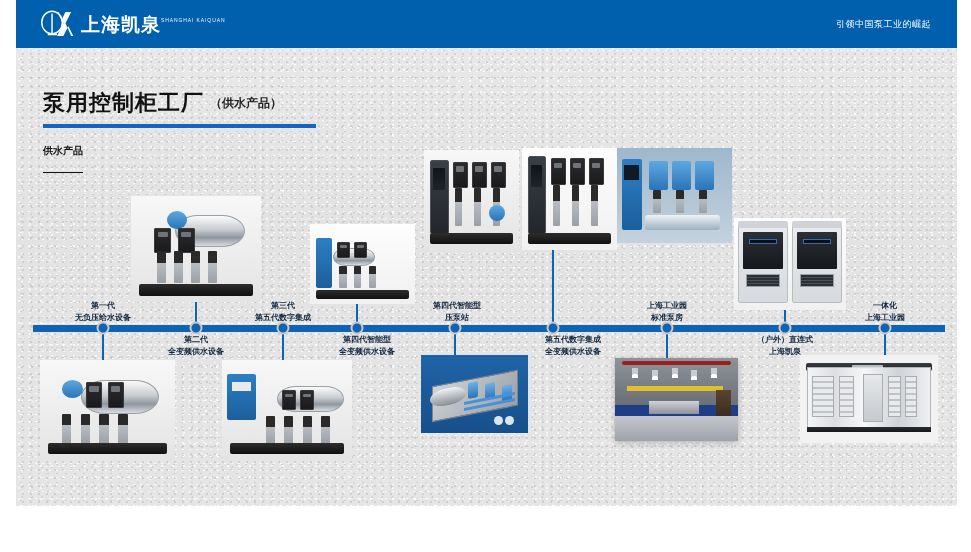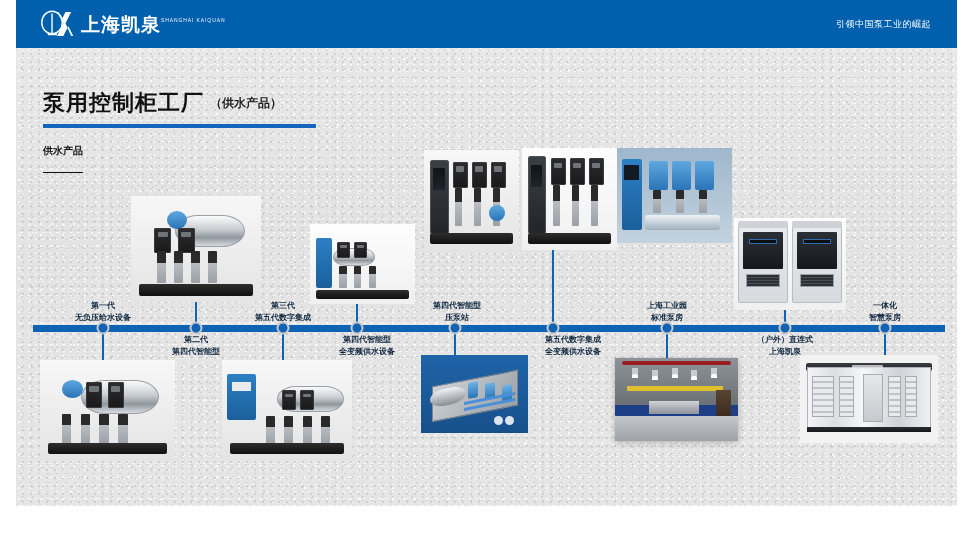--- a/index.html
+++ b/index.html
@@ -362,35 +362,35 @@
   <div class="node-stem" style="left:357px; top:302px; height:24px;"></div>
   <div class="node-stem" style="left:455px; top:334px; height:22px;"></div>
   <div class="node-stem" style="left:553px; top:248px; height:78px;"></div>
   <div class="node-stem" style="left:667px; top:334px; height:26px;"></div>
   <div class="node-stem" style="left:785px; top:308px; height:18px;"></div>
   <div class="node-stem" style="left:885px; top:334px; height:24px;"></div>
 
   <div class="node-label" style="left:103px; top:300px;">第一代
 无负压给水设备</div>
   <div class="node-label" style="left:196px; top:334px;">第二代
-第四代智能型</div>
+全变频供水设备</div>
   <div class="node-label" style="left:283px; top:300px;">第三代
 第五代数字集成</div>
   <div class="node-label" style="left:367px; top:334px;">第四代智能型
 全变频供水设备</div>
   <div class="node-label" style="left:457px; top:300px;">第四代智能型
 压泵站</div>
   <div class="node-label" style="left:573px; top:334px;">第五代数字集成
 全变频供水设备</div>
   <div class="node-label" style="left:667px; top:300px;">上海工业园
 标准泵房</div>
   <div class="node-label" style="left:785px; top:334px;">（户外）直连式
 上海凯泉</div>
   <div class="node-label" style="left:885px; top:300px;">一体化
-智慧泵房</div>
+上海工业园</div>
 
   <div class="photo bg-grey" style="left:40px; top:360px; width:135px; height:100px;">
     <div class="tank" style="left:30%; top:20%; width:58%; height:34%;"></div>
     <div class="blue-pump" style="left:16%; top:20%; width:16%; height:18%; border-radius:50%;"></div>
     <div class="vfd-box" style="left:34%; top:22%; width:12%; height:26%;"></div>
     <div class="vfd-box" style="left:50%; top:22%; width:12%; height:26%;"></div>
     <div class="pump-col" style="left:16%; top:54%; height:30%;"></div>
     <div class="pump-col" style="left:30%; top:54%; height:30%;"></div>
     <div class="pump-col" style="left:44%; top:54%; height:30%;"></div>
     <div class="pump-col" style="left:58%; top:54%; height:30%;"></div>

